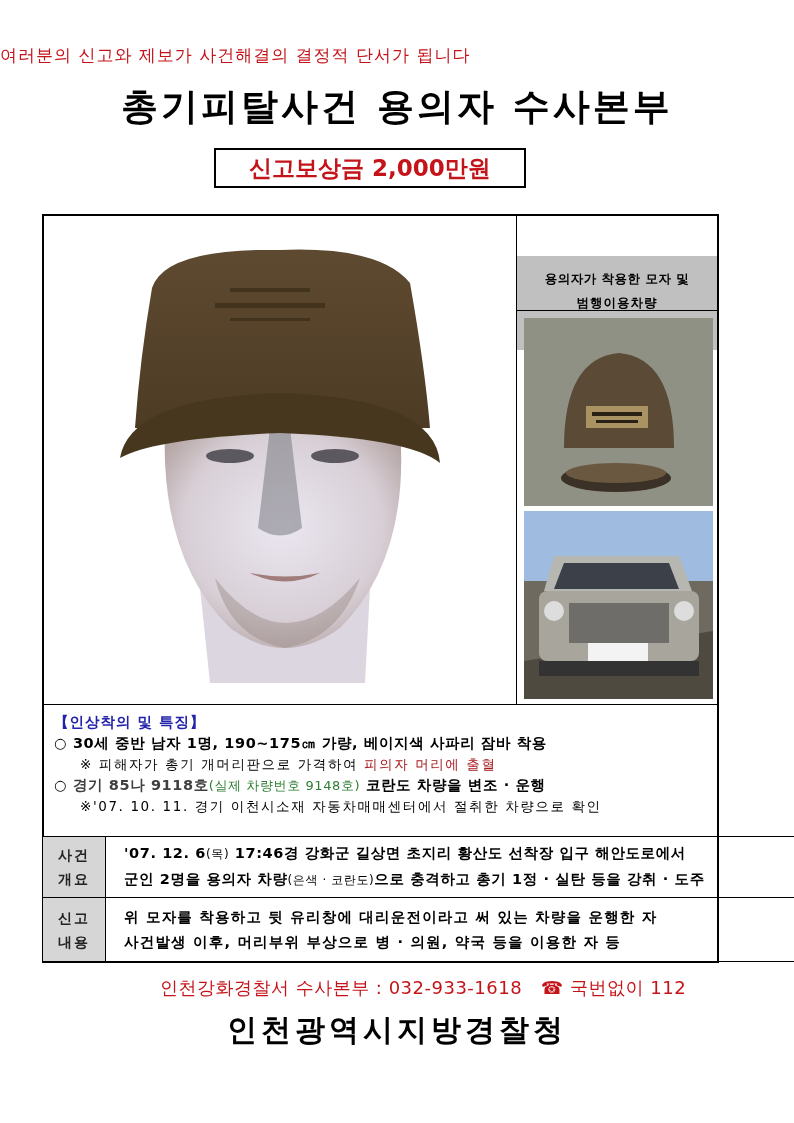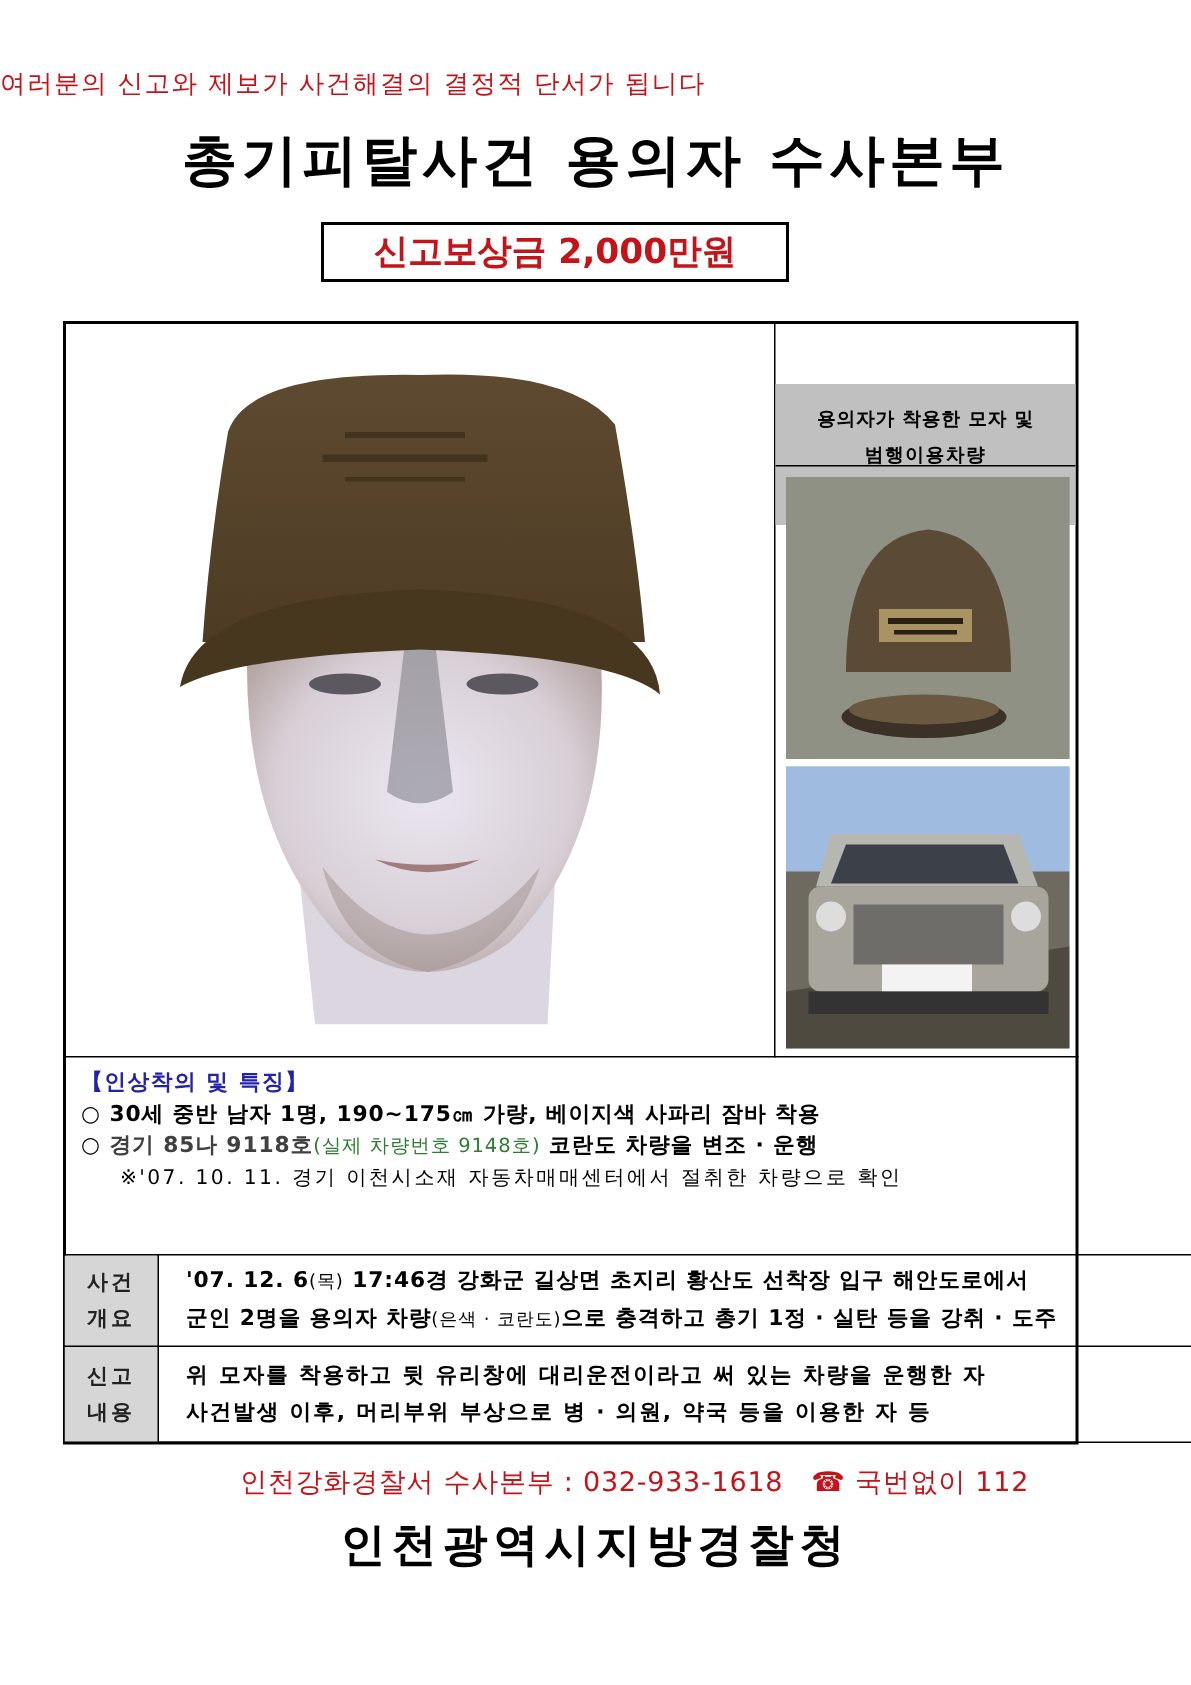--- a/index.html
+++ b/index.html
@@ -133,20 +133,23 @@
   <circle cx="30" cy="100" r="10" fill="#ddd"></circle>
   <circle cx="160" cy="100" r="10" fill="#ddd"></circle>
 </svg>
 
 <div class="abs features">
   <div class="row heading">【인상착의 및 특징】</div>
   <div class="row bullet">
     <span>○</span>
     <span>30세 중반 남자 1명, 190~175㎝ 가량, 베이지색 사파리 잠바 착용</span>
   </div>
+  <div class="row note">
+    <span>※ 피해자가 총기 개머리판으로 가격하여 </span><span class="dkred">피의자 머리에 출혈</span>
+  </div>
   <div class="row bullet">
     <span>○</span>
     <span class="red">경기 85나 9118호</span><span class="green">(실제 차량번호 9148호)</span><span> 코란도 차량을 변조 · 운행</span>
   </div>
   <div class="row note">※'07. 10. 11. 경기 이천시소재 자동차매매센터에서 절취한 차량으로 확인</div>
 </div>
 
 <table class="abs tbl">
   <tbody>
       <tr style="height:61px">

